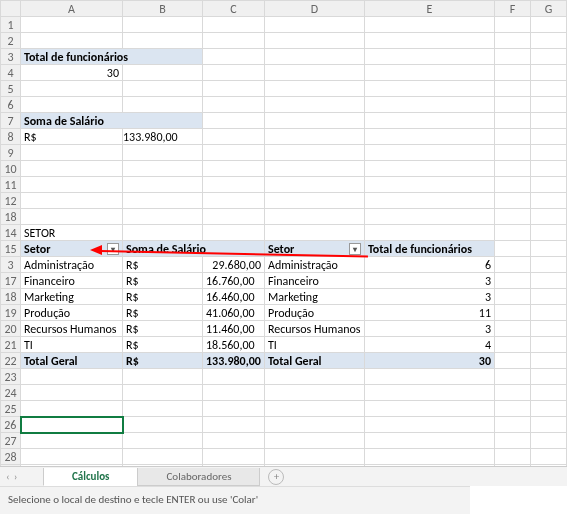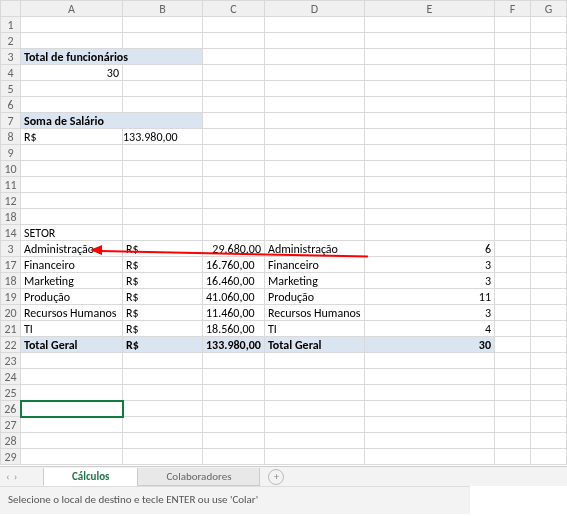--- a/index.html
+++ b/index.html
@@ -292,20 +292,35 @@
           <th class="rowhdr">14</th>
     <td>SETOR</td>
     <td></td>
           <td></td>
           <td></td>
           <td></td>
           <td></td>
           <td></td>
         </tr>
 
+  <tr>
+          <th class="rowhdr">15</th>
+    <td class="pvthdr">
+      <span>Setor</span>
+      <span class="filter">▾</span>
+    </td>
+    <td class="pvthdr right" colspan="2" style="text-align:left">Soma de Salário</td>
+    <td class="pvthdr">
+      <span>Setor</span>
+      <span class="filter">▾</span>
+    </td>
+    <td class="pvthdr bold">Total de funcionários</td>
+    <td></td>
+          <td></td>
+        </tr>
 
   <tr>
           <th class="rowhdr">3</th>
     <td>Administração</td>
     <td>R$</td>
     <td class="right" style="text-align:right">29.680,00</td>
     <td>Administração</td>
     <td class="right">6</td>
     <td></td>
           <td></td>

